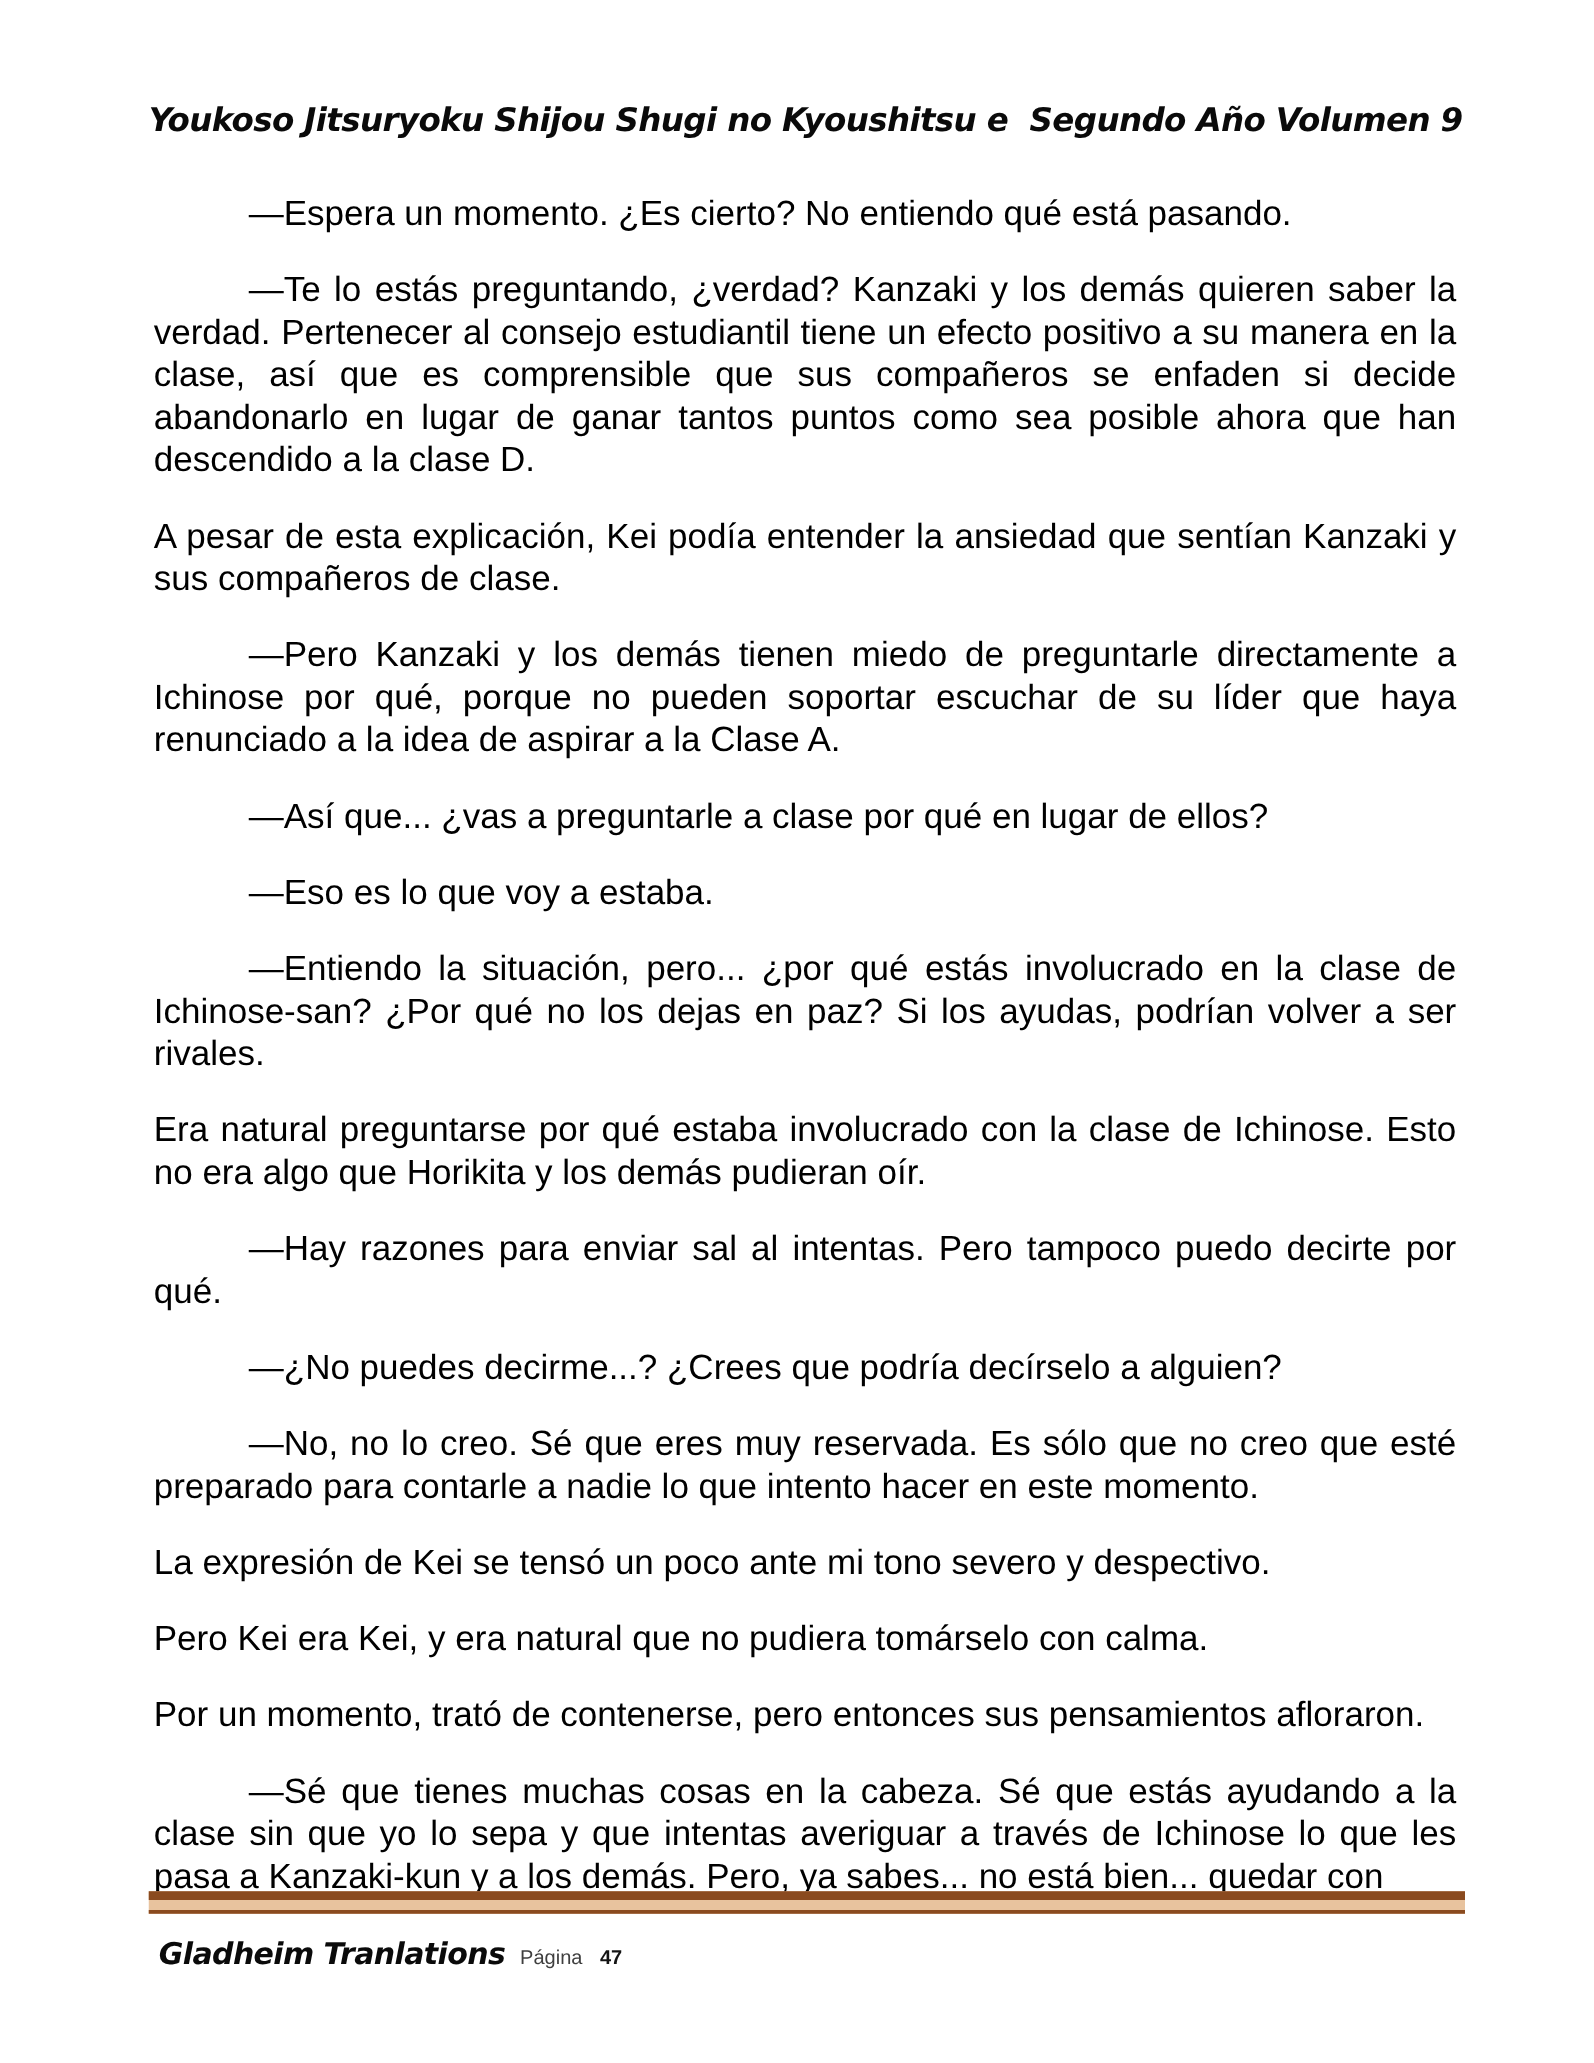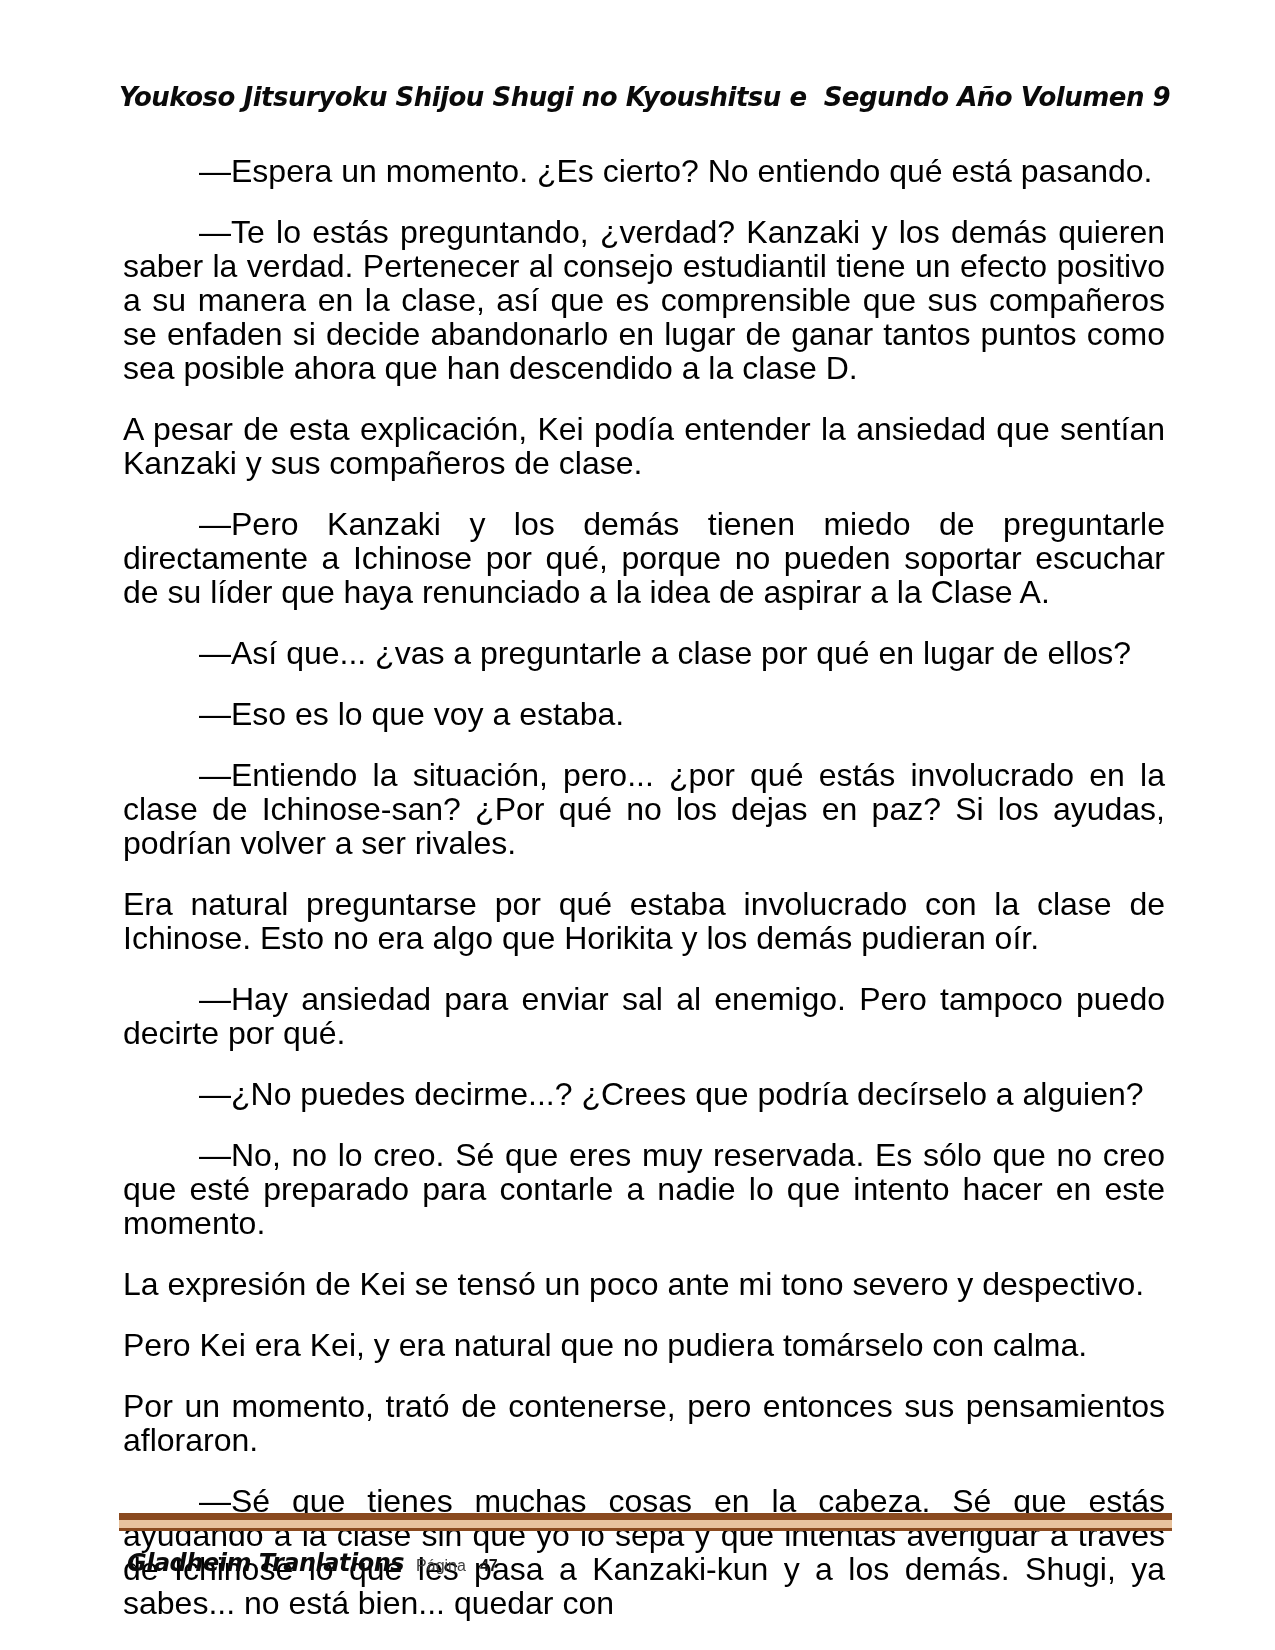--- a/index.html
+++ b/index.html
@@ -26,21 +26,21 @@
     color: #0a0a0a;
     white-space: pre;
   }
   .body-text {
     position: absolute;
     top: 138px;
     left: 107px;
     width: 1058px;
   }
   .para {
-    font-size: 32px;
+    font-size: 28px;
     line-height: 34px;
     text-align: justify;
     margin-bottom: 19px;
     color: #000000;
   }
   .para.indent { text-indent: 76px; }
   .footer {
     position: absolute;
     left: 107px;
     right: 107px;
@@ -86,27 +86,27 @@
 
   <div class="body-text">
       <p class="para indent">—Espera un momento. ¿Es cierto? No entiendo qué está pasando.</p>
       <p class="para indent">—Te lo estás preguntando, ¿verdad? Kanzaki y los demás quieren saber la verdad. Pertenecer al consejo estudiantil tiene un efecto positivo a su manera en la clase, así que es comprensible que sus compañeros se enfaden si decide abandonarlo en lugar de ganar tantos puntos como sea posible ahora que han descendido a la clase D.</p>
       <p class="para">A pesar de esta explicación, Kei podía entender la ansiedad que sentían Kanzaki y sus compañeros de clase.</p>
       <p class="para indent">—Pero Kanzaki y los demás tienen miedo de preguntarle directamente a Ichinose por qué, porque no pueden soportar escuchar de su líder que haya renunciado a la idea de aspirar a la Clase A.</p>
       <p class="para indent">—Así que... ¿vas a preguntarle a clase por qué en lugar de ellos?</p>
       <p class="para indent">—Eso es lo que voy a estaba.</p>
       <p class="para indent">—Entiendo la situación, pero... ¿por qué estás involucrado en la clase de Ichinose-san? ¿Por qué no los dejas en paz? Si los ayudas, podrían volver a ser rivales.</p>
       <p class="para">Era natural preguntarse por qué estaba involucrado con la clase de Ichinose. Esto no era algo que Horikita y los demás pudieran oír.</p>
-      <p class="para indent">—Hay ansiedad para enviar sal al enemigo. Pero tampoco puedo decirte por qué.</p>
+      <p class="para indent">—Hay razones para enviar sal al intentas. Pero tampoco puedo decirte por qué.</p>
       <p class="para indent">—¿No puedes decirme...? ¿Crees que podría decírselo a alguien?</p>
       <p class="para indent">—No, no lo creo. Sé que eres muy reservada. Es sólo que no creo que esté preparado para contarle a nadie lo que intento hacer en este momento.</p>
       <p class="para">La expresión de Kei se tensó un poco ante mi tono severo y despectivo.</p>
       <p class="para">Pero Kei era Kei, y era natural que no pudiera tomárselo con calma.</p>
       <p class="para">Por un momento, trató de contenerse, pero entonces sus pensamientos afloraron.</p>
-      <p class="para indent">—Sé que tienes muchas cosas en la cabeza. Sé que estás ayudando a la clase sin que yo lo sepa y que intentas averiguar a través de Ichinose lo que les pasa a Kanzaki-kun y a los demás. Shugi, ya sabes... no está bien... quedar con</p>
+      <p class="para indent">—Sé que tienes muchas cosas en la cabeza. Sé que estás ayudando a la clase sin que yo lo sepa y que intentas averiguar a través de Ichinose lo que les pasa a Kanzaki-kun y a los demás. Pero, ya sabes... no está bien... quedar con</p>
     </div>
 
   <div class="footer">
     <div class="footer-rule" style="--rule-color: #8a4a1f; --rule-accent: #e8c39e;"></div>
     <div class="footer-row">
       <span class="footer-translator">Gladheim Tranlations</span>
       <span class="footer-page">
         <span>Página</span><span class="page-number">47</span>
       </span>
     </div>

